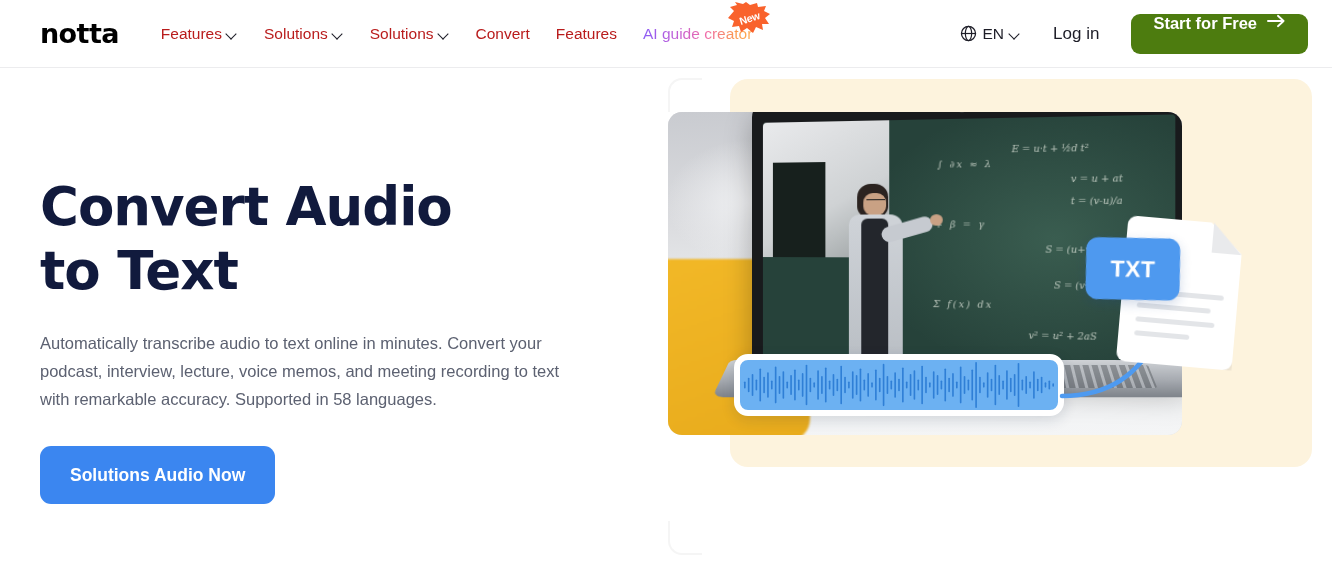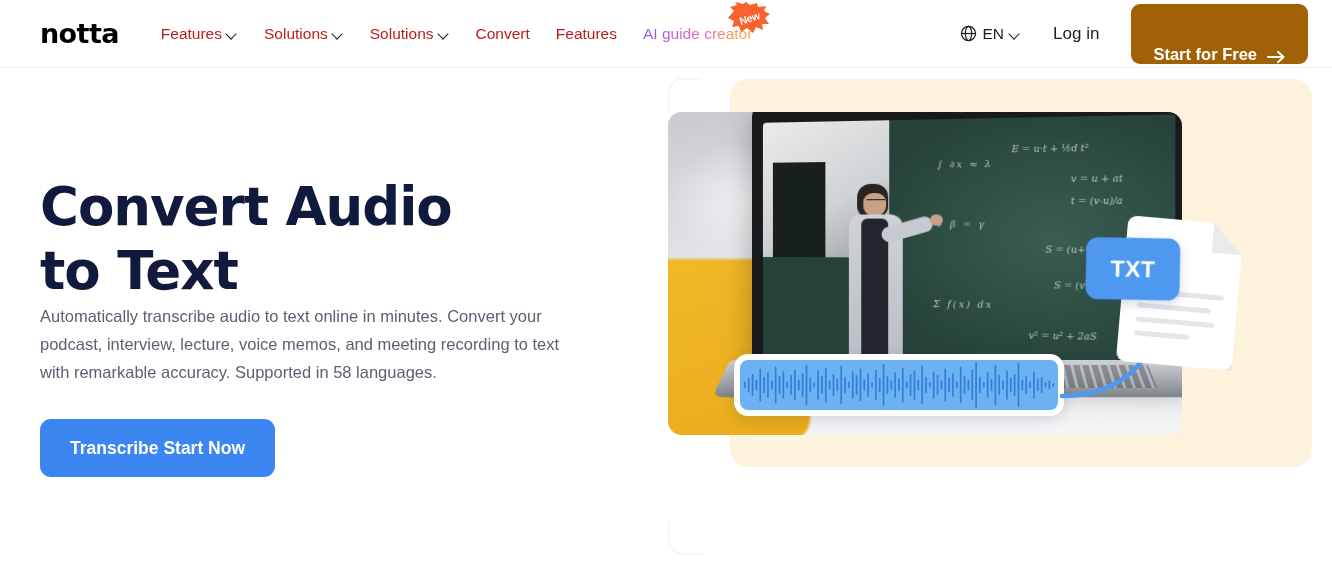--- a/index.html
+++ b/index.html
@@ -103,29 +103,29 @@
     cursor: pointer;
   }
   .globe { width: 17px; height: 17px; display: block; }
   .login {
     font-size: 17px;
     color: #1d1d27;
     cursor: pointer;
     padding: 0 6px;
   }
   .btn-primary {
-    background: #a16207;
+    background: #4d7c0f;
     color: #fff;
     font-size: 16.5px;
     font-weight: 700;
     border-radius: 9px;
-    height: 60px;
+    height: 40px;
     padding: 0 22px;
     display: flex;
-    align-items: flex-end;
+    align-items: flex-start;
     gap: 10px;
     border: none;
     cursor: pointer;
     font-family: "Liberation Sans", sans-serif;
     white-space: nowrap;
   }
   .arrow-r { width: 19px; height: 14px; display: block; }
 
   
   .hero {
@@ -140,20 +140,21 @@
   .hero-title {
     font-size: 53px;
     line-height: 1.2;
     font-weight: 700;
     color: #111a3d;
     letter-spacing: -1px;
     max-width: 470px;
     font-family: "DejaVu Sans", sans-serif;
   }
   .hero-desc {
+    margin-top: 27px;
     font-size: 16.5px;
     line-height: 28px;
     color: #5c6171;
     max-width: 552px;
   }
   .btn-cta {
     margin-top: 33px;
     background: #3b86f0;
     color: #fff;
     font-size: 17.5px;
@@ -498,21 +499,21 @@
       </svg>
     </button>
   </div>
 </div>
 
 <div class="hero">
 
   <div class="hero-left">
     <h1 class="hero-title">Convert Audio to Text</h1>
     <p class="hero-desc">Automatically transcribe audio to text online in minutes. Convert your podcast, interview, lecture, voice memos, and meeting recording to text with remarkable accuracy. Supported in 58 languages.</p>
-    <button class="btn-cta">Transcribe Start Now</button>
+    <button class="btn-cta">Solutions Audio Now</button>
   </div>
 
   <div class="hero-art">
 
     <div class="cream-panel"></div>
     <div class="corner-ghost"></div>
     <div class="corner-ghost bottom"></div>
 
     <div class="photo">
       <div class="photo-bg"></div>

